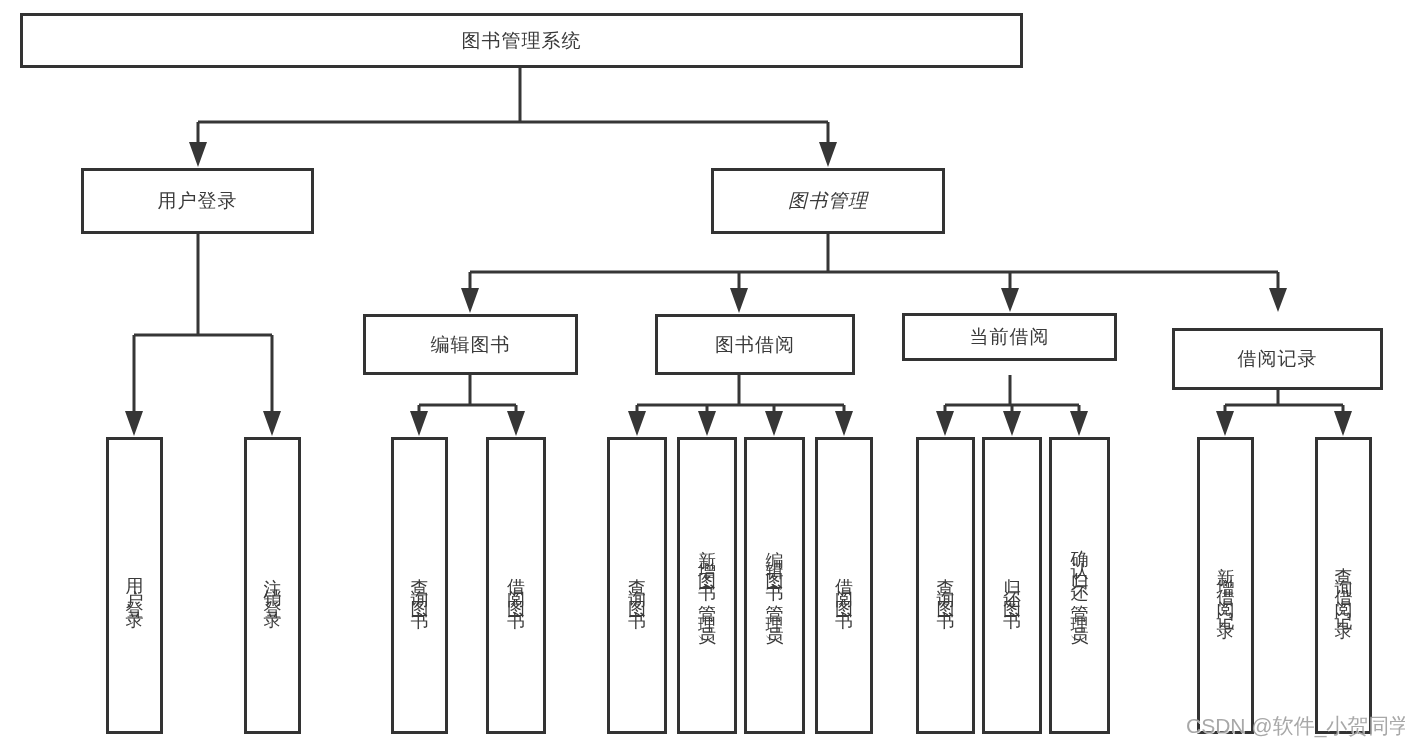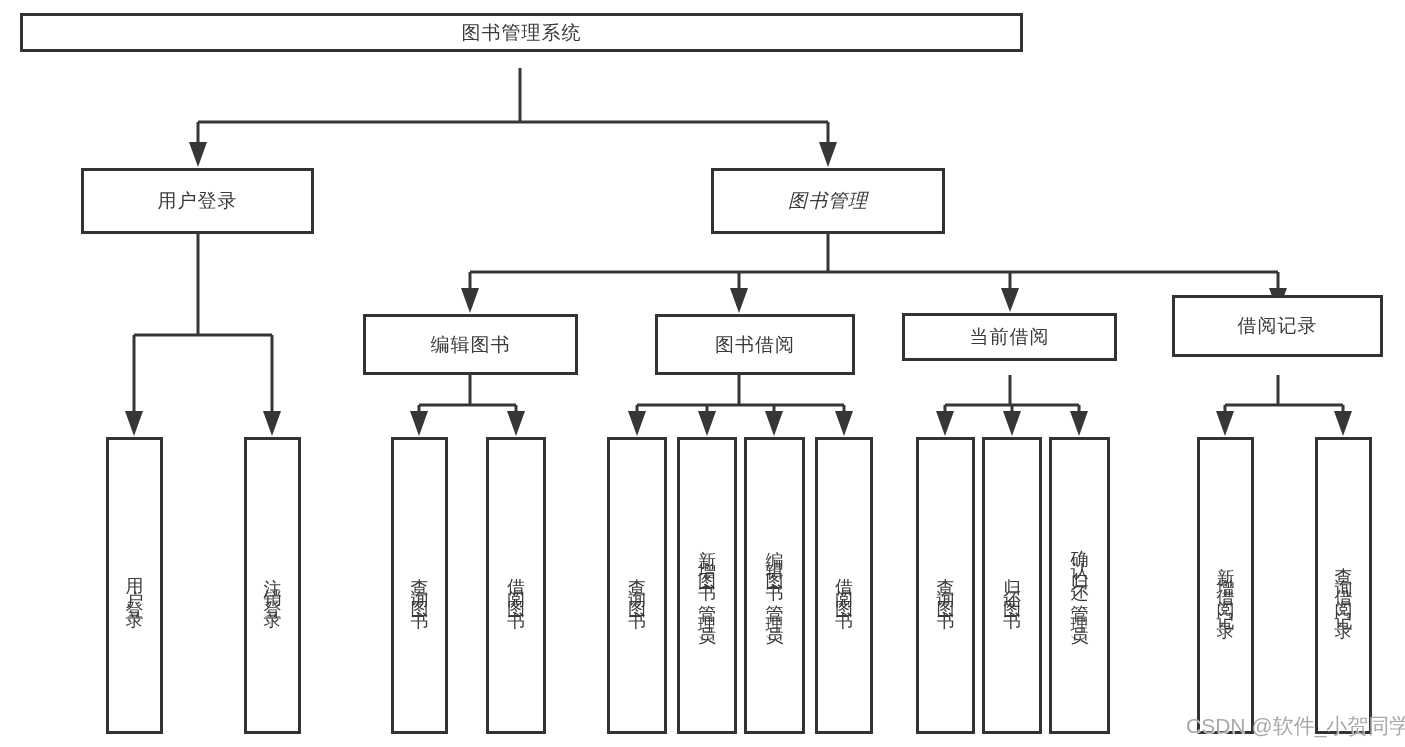--- a/index.html
+++ b/index.html
@@ -31,29 +31,29 @@
   .hbox { font-size: 19px; letter-spacing: 1px; }
   .vbox { font-size: 18px; }
   .vbox .vtext {
     writing-mode: vertical-rl;
     text-orientation: mixed;
     letter-spacing: 11px;
     line-height: 1;
     white-space: nowrap;
   }
   
-  #n-root            { left: 20px;   top: 13px;  width: 1003px; height: 39px; }
+  #n-root            { left: 20px;   top: 13px;  width: 1003px; height: 55px; }
   
   #n-user-login      { left: 81px;   top: 168px; width: 233px;  height: 66px; }
   #n-book-mgmt       { left: 711px;  top: 168px; width: 234px;  height: 66px; font-style: italic; }
   
   #n-new-book-rec    { left: 363px;  top: 314px; width: 215px;  height: 61px; }
   #n-book-borrow     { left: 639px;  top: 314px; width: 200px;  height: 61px; margin-left: 16px; }
   #n-current-borrow  { left: 902px;  top: 313px; width: 215px;  height: 48px; }
-  #n-borrow-records  { left: 1172px; top: 295px; width: 211px;  height: 62px; }
+  #n-borrow-records  { left: 1172px; top: 328px; width: 211px;  height: 62px; }
   
   .leaf { top: 437px; height: 297px; }
   #n-ul-login   { left: 106px;  width: 57px; }
   #n-ul-logout  { left: 244px;  width: 57px; }
   #n-nr-query   { left: 391px;  width: 57px; }
   #n-nr-borrow  { left: 486px;  width: 60px; }
   #n-bb-query   { left: 607px;  width: 60px; }
   #n-bb-add     { left: 677px;  width: 60px; }
   #n-bb-edit    { left: 744px;  width: 61px; }
   #n-bb-borrow  { left: 815px;  width: 58px; }

